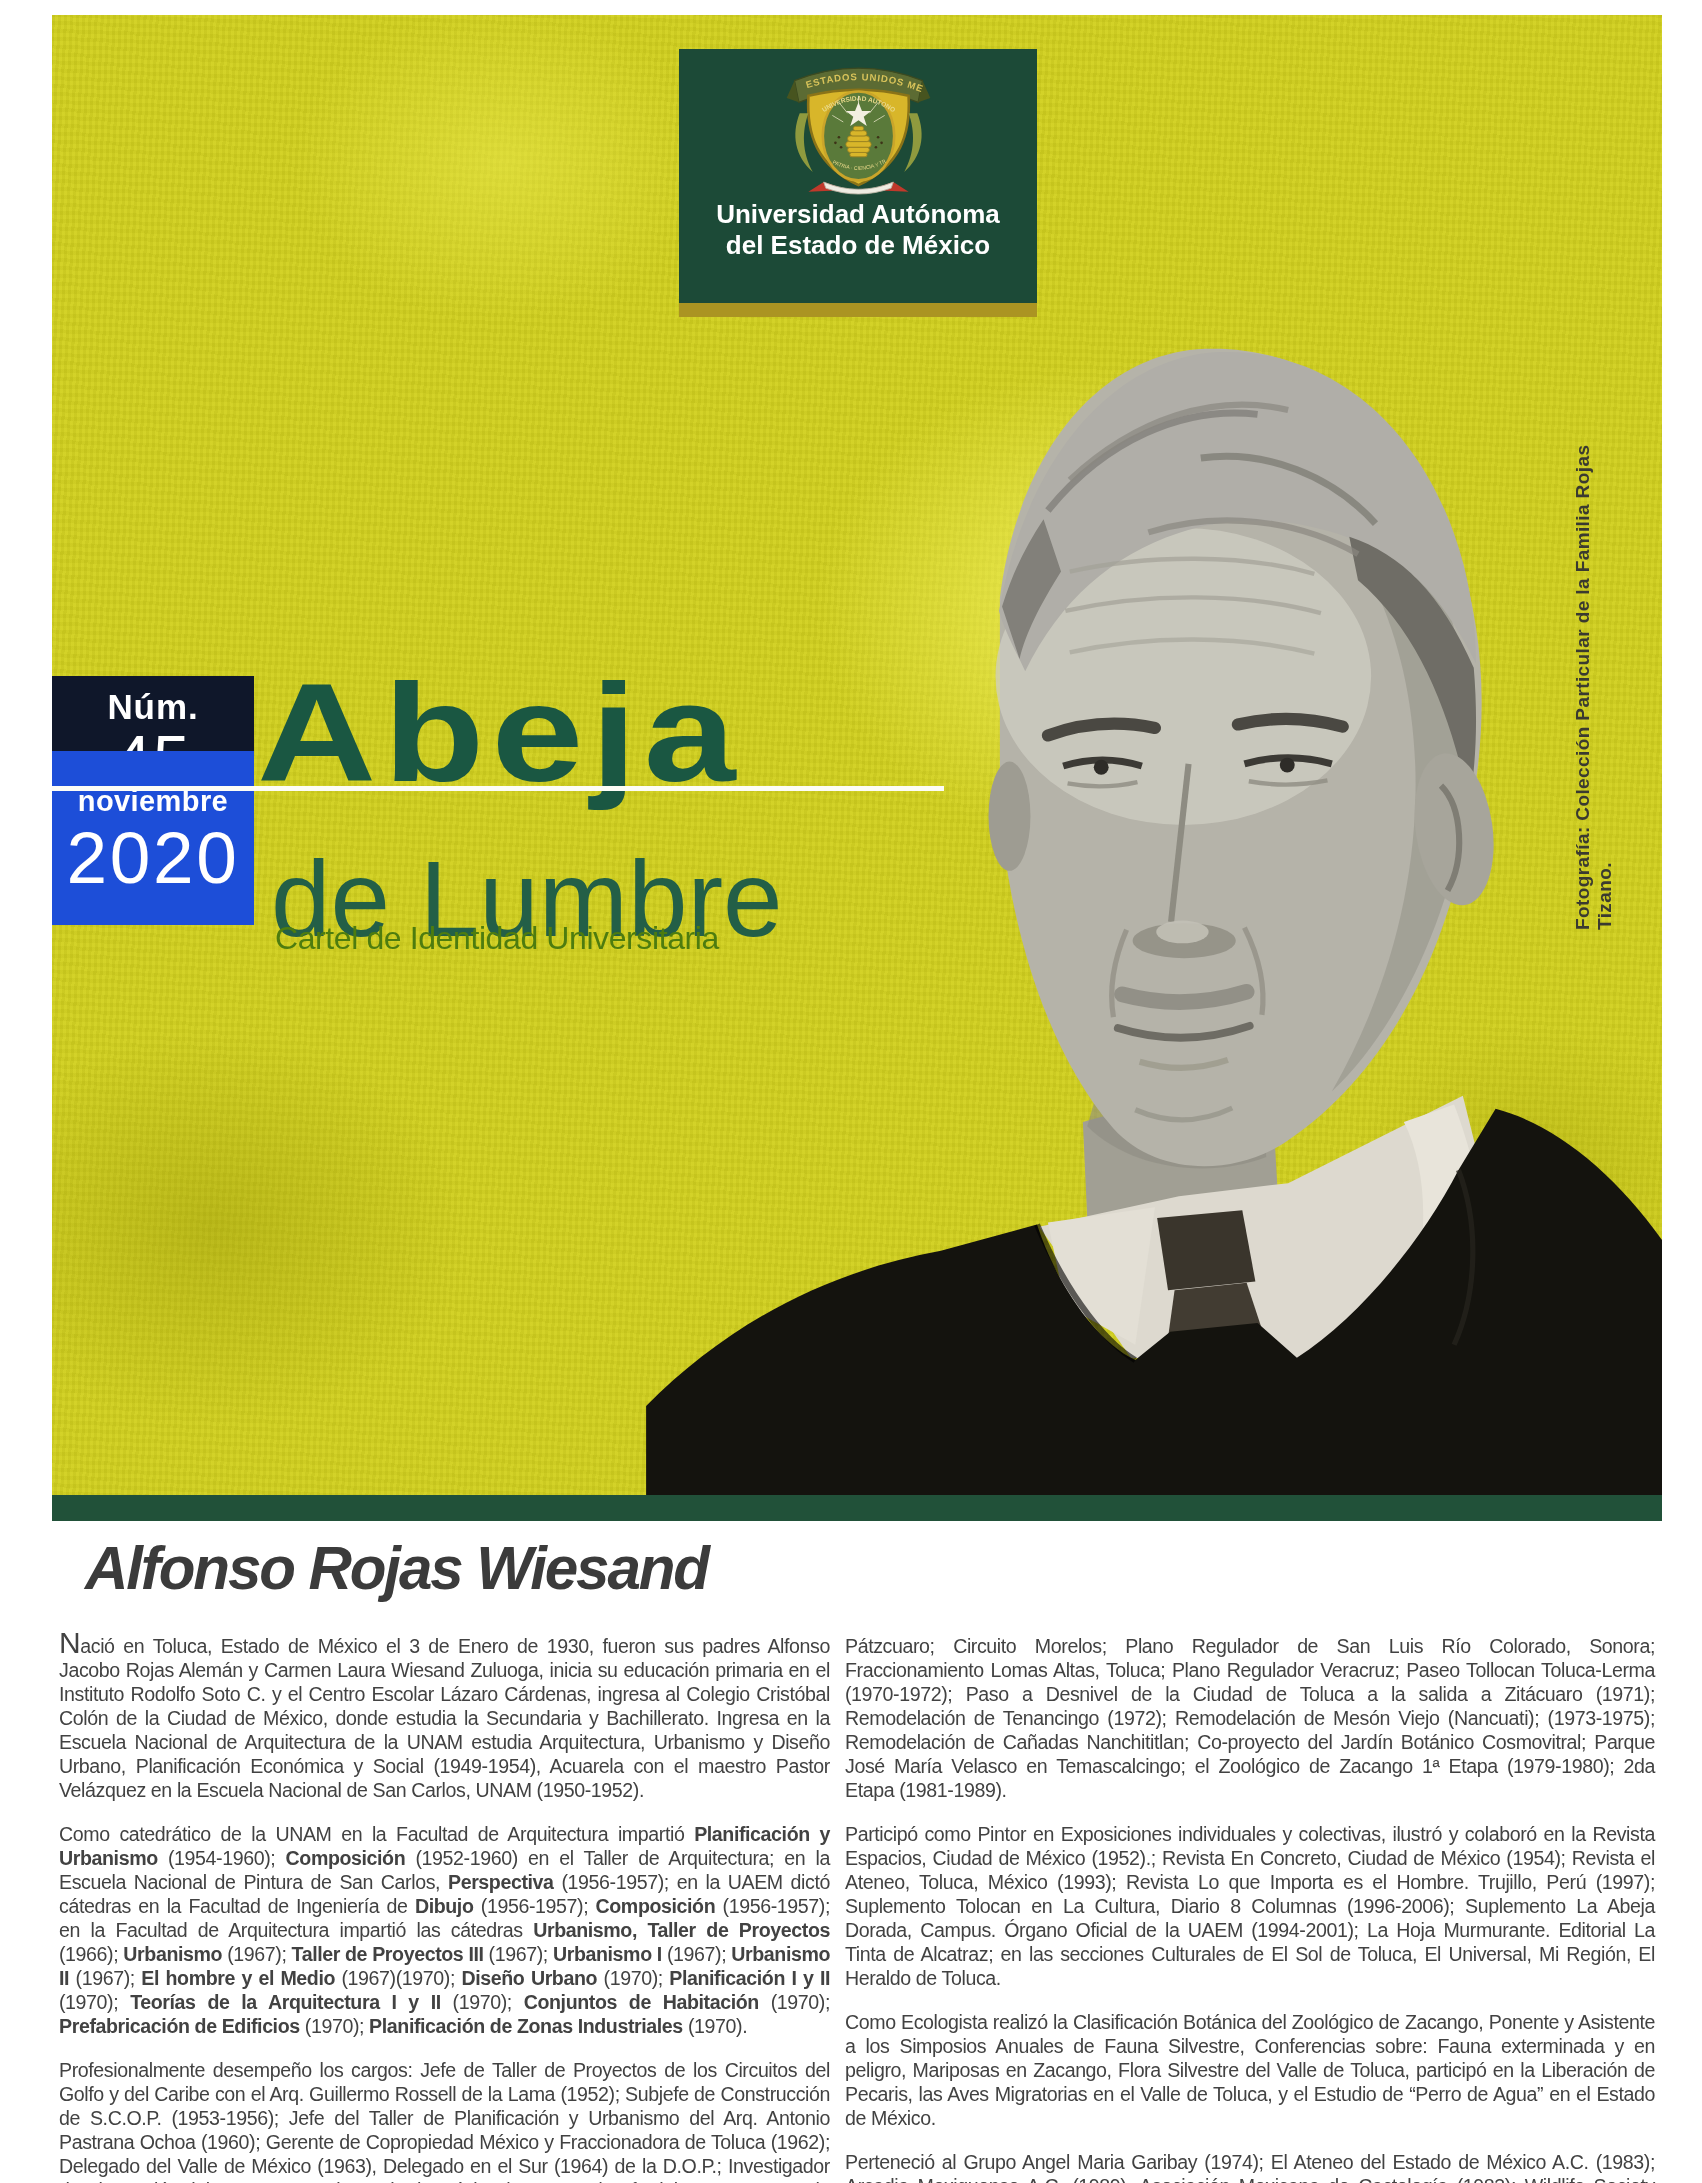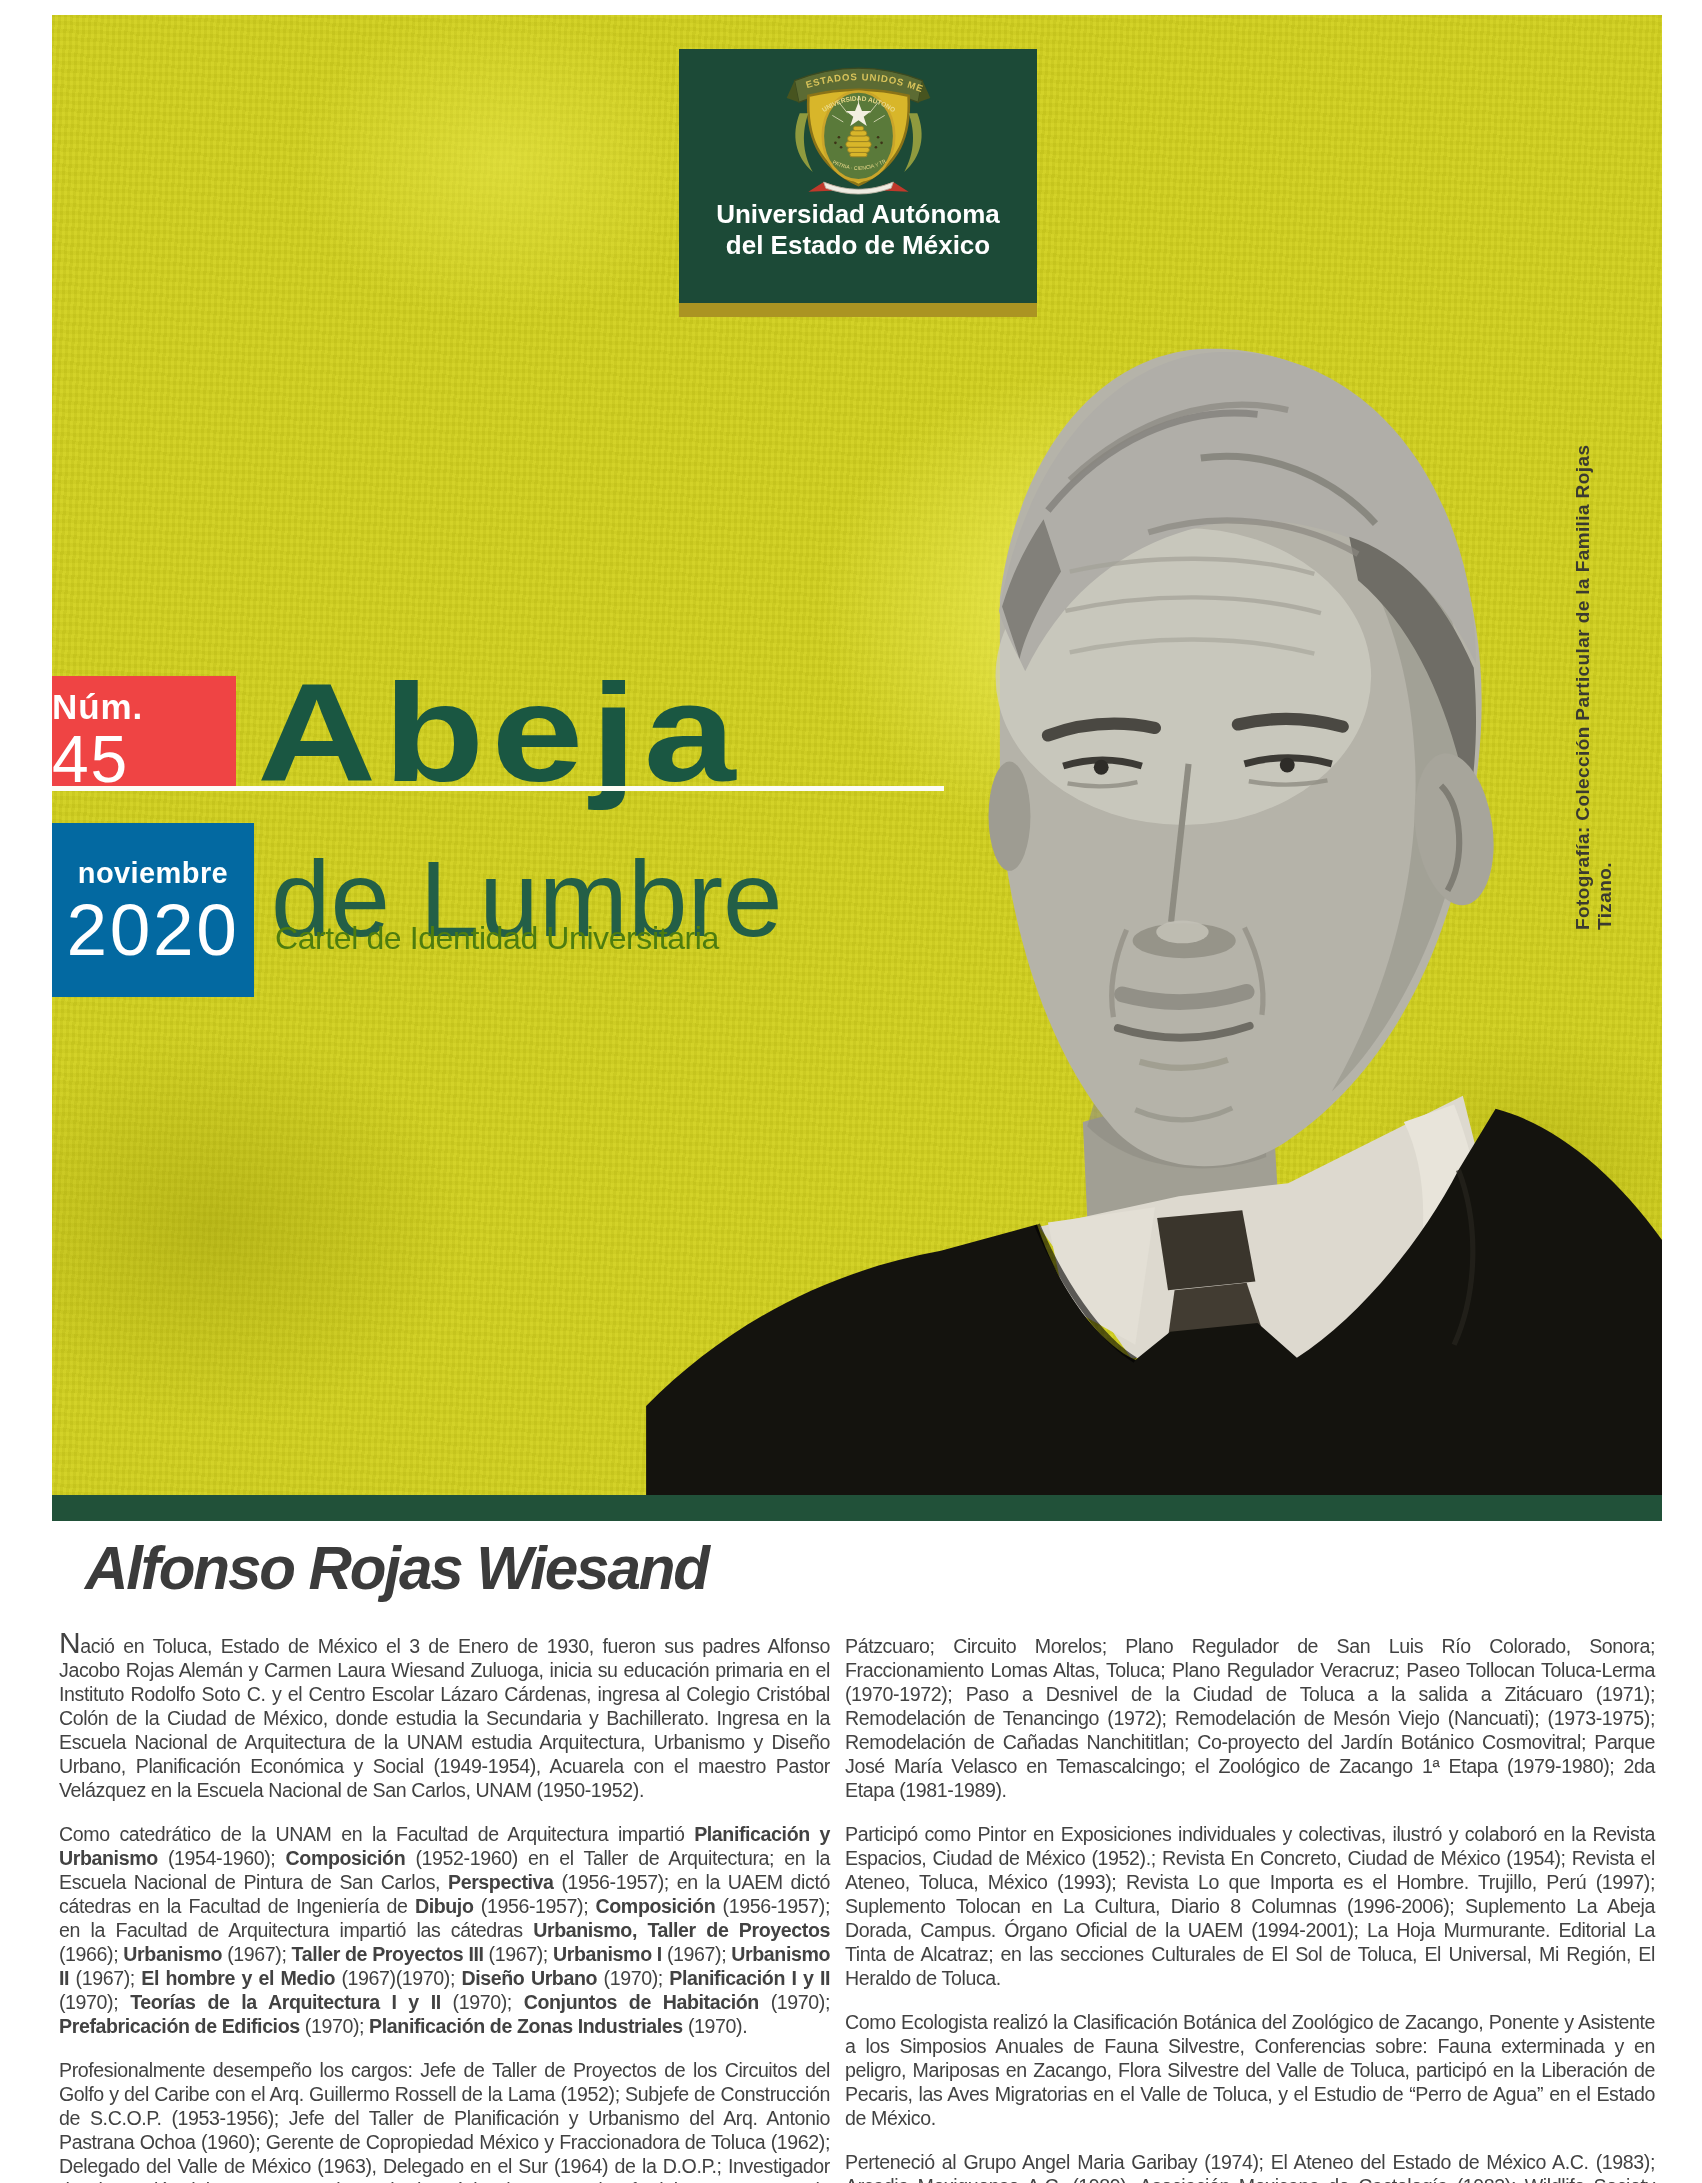--- a/index.html
+++ b/index.html
@@ -19,25 +19,25 @@
       repeating-linear-gradient(2deg, rgba(118,116,6,.05) 0 3.9px, rgba(246,244,105,.05) 3.9px 7.9px);}
 
   
   .header-box{left:679px;top:49px;width:358px;height:255px;background:#1c4a37;}
   .header-gold{left:679px;top:303px;width:358px;height:14px;background:#ab9422;}
   .univ-name{left:679px;top:199px;width:358px;text-align:center;color:#ffffff;
              font-size:26px;font-weight:bold;line-height:31px;letter-spacing:0px;}
   .crest{left:782px;top:61px;}
 
   
-  .num-box{left:52px;top:676px;width:184px;height:110px;background:#ef4444;color:#fff;text-align:left;}
+  .num-box{left:52px;top:676px;width:202px;height:110px;background:#0f172a;color:#fff;text-align:center;}
   .num-label{font-size:35px;font-weight:bold;margin-top:10.5px;letter-spacing:0.9px;}
   .num-value{font-size:66px;font-weight:400;line-height:65px;letter-spacing:1.7px;}
   .white-line{left:52px;top:786px;width:892px;height:5.2px;background:#fdfdf6;}
-  .month-box{left:52px;top:823px;width:202px;height:174px;background:#0369a1;color:#fff;text-align:center;}
+  .month-box{left:52px;top:751px;width:202px;height:174px;background:#1d4ed8;color:#fff;text-align:center;}
   .month-label{font-size:29px;font-weight:bold;margin-top:34px;letter-spacing:0.4px;}
   .year-value{font-size:73px;font-weight:400;line-height:79px;letter-spacing:2.6px;}
   .abeja{left:257px;top:667px;font-size:140px;font-weight:bold;color:#1a5742;line-height:131px;
          letter-spacing:6.1px;transform:scaleX(1.18);transform-origin:left top;}
   .delumbre{left:271px;top:847px;font-size:107px;font-weight:400;color:#235f47;line-height:105px;}
   .tagline{left:275px;top:920px;font-size:32px;font-weight:400;color:#4d7c0f;letter-spacing:-0.4px;}
 
   
   .portrait{left:633px;top:327px;width:1029px;height:1168px;}
   .photo-credit{left:1572px;top:380px;height:550px;writing-mode:vertical-rl;transform:rotate(180deg);

